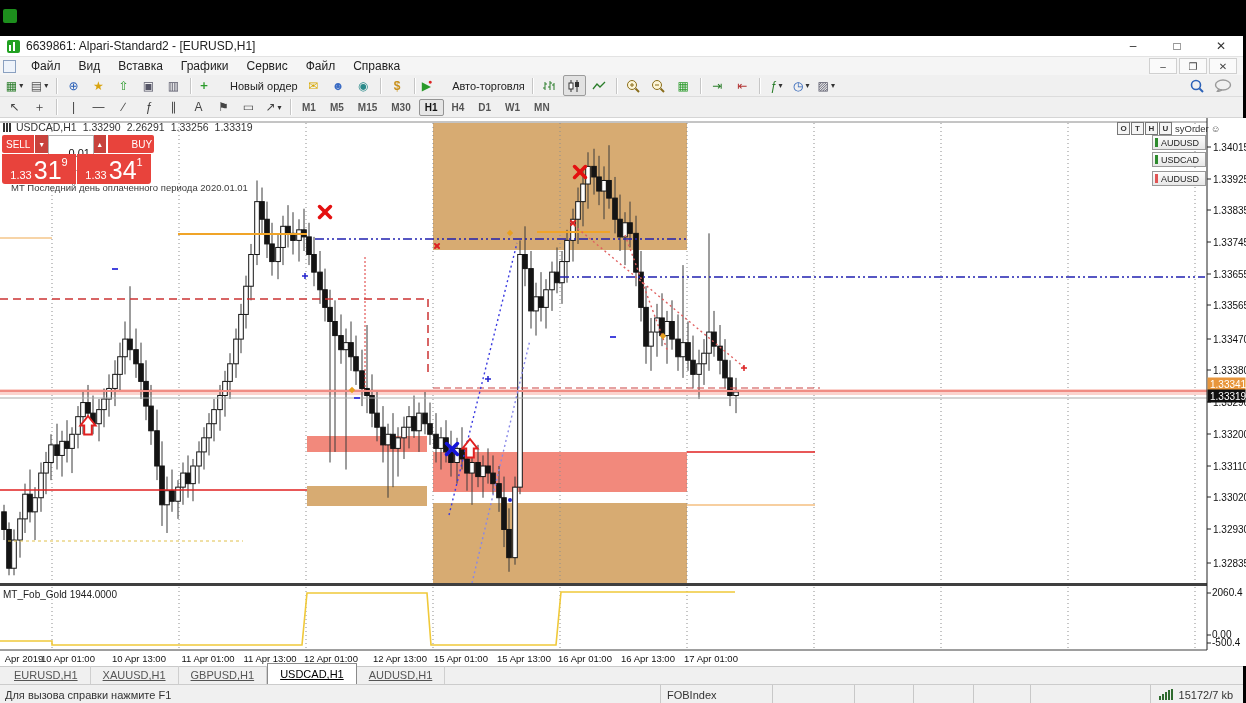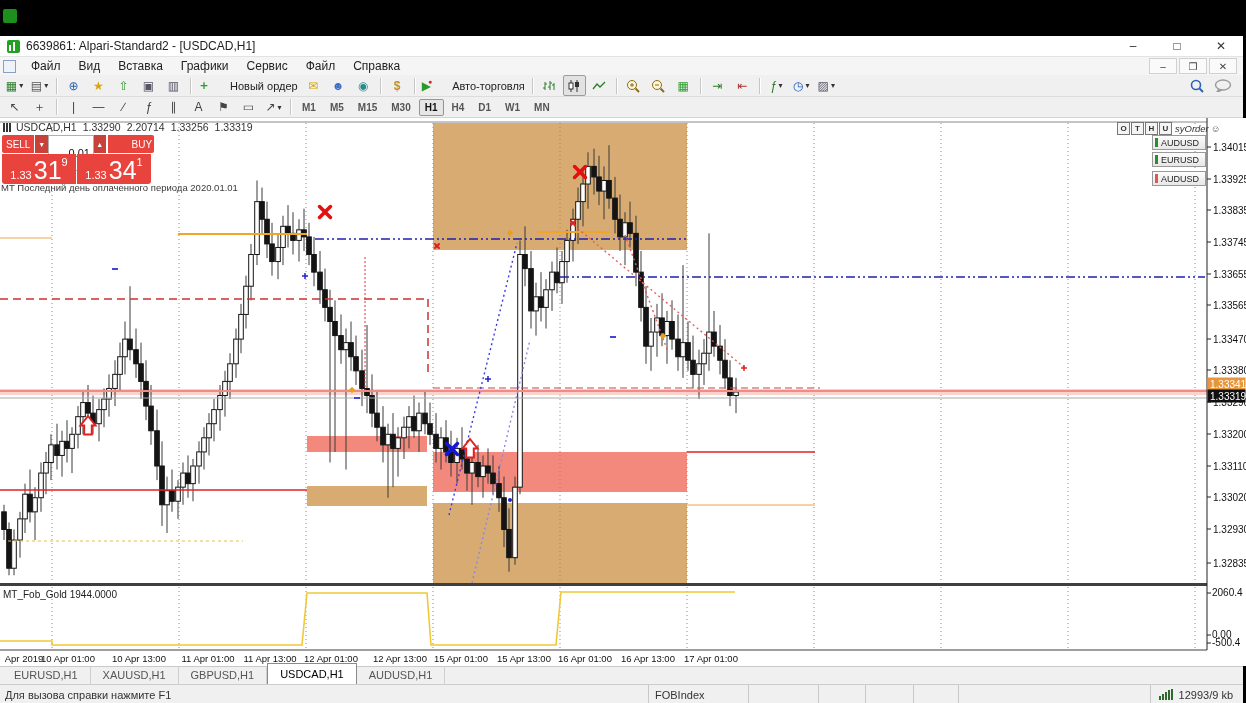--- a/index.html
+++ b/index.html
@@ -45,35 +45,35 @@
   .oc-vol{width:46px;background:#fff;border:1px solid #b0b0b0;font-size:11px;color:#111;text-align:right;padding:0 3px;box-sizing:border-box;height:36px;}
   .oc-up{width:16px;background:#c8423c;color:#fff;font-size:7px;display:flex;align-items:center;justify-content:center;margin-right:2px;}
   .oc-buy{width:33px;background:#e8433c;color:#fff;font-size:10px;display:flex;align-items:center;justify-content:center;border-radius:0 2px 2px 0;padding-left:22px;}
   .oc-row2{display:flex;margin-top:1px;height:30px;}
   .oc-price{width:74px;background:#e8433c;color:#fff;display:flex;align-items:flex-end;justify-content:center;padding-bottom:2px;}
   .oc-price.left{margin-right:1px;border-radius:0 0 0 3px;}
   .oc-price.right{border-radius:0 0 3px 0;}
   .p-small{font-size:11px;margin-right:2px;line-height:13px;}
   .p-big{font-size:25px;line-height:23px;}
   .p-sup{font-size:11px;line-height:10px;align-self:flex-start;margin-top:3px;}
-  .notice{position:absolute;left:1px;top:64px;font-size:9.5px;color:#3a3a3a;white-space:nowrap;}
+  .notice{position:absolute;left:11px;top:64px;font-size:9.5px;color:#3a3a3a;white-space:nowrap;}
   
   .chart-topright{position:absolute;left:1117px;top:4px;display:flex;align-items:center;}
   .mini-btn{width:11px;height:11px;border:1px solid #777;background:#f4f4f4;font-size:8px;font-weight:bold;color:#333;display:flex;align-items:center;justify-content:center;margin-right:1px;}
-  .eo-label{font-size:9.5px;color:#333;margin-left:2px;white-space:nowrap;font-style:italic;}
+  .eo-label{font-size:9.5px;color:#333;margin-left:2px;white-space:nowrap;}
   .symbol-btns{position:absolute;left:1152px;top:17px;width:54px;}
   .sym-btn{height:13px;border:1px solid #999;background:linear-gradient(#fdfdfd,#e7e7e7);display:flex;align-items:center;font-size:9px;color:#222;margin-bottom:2px;}
   .sym-btn .stripe{width:3px;height:9px;margin:0 3px 0 2px;}
   .sym-btn.gap{margin-top:4px;}
   
   .tabbar{position:absolute;left:0;top:630px;width:100%;height:18px;background:#f0f0f0;border-top:1px solid #c9c9c9;display:flex;align-items:flex-end;padding-left:2px;box-sizing:border-box;font-size:11px;color:#555;}
-  .tab{padding:2px 12px;border-right:1px solid #cfcfcf;height:14px;display:flex;align-items:center;}
+  .tab{padding:2px 12px;border-right:1px solid #cfcfcf;height:14px;display:flex;align-items:center;text-decoration:underline;}
   .tab.active{background:#fff;border:1px solid #8a8a8a;border-bottom:none;color:#000;height:16px;}
   
-  .statusbar{position:absolute;left:0;top:648px;width:100%;height:19px;background:#f0f0f0;border-top:1px solid #cccccc;display:flex;align-items:center;font-size:11px;color:#333;}
+  .statusbar{position:absolute;left:0;top:648px;width:100%;height:19px;background:#f0f0f0;border-top:1px solid #cccccc;display:flex;align-items:center;font-size:11px;color:#333;gap:12px;}
   .sb-help{width:648px;padding-left:5px;box-sizing:border-box;}
   .sb-cell{height:100%;display:flex;align-items:center;border-left:1px solid #c8c8c8;padding-left:6px;box-sizing:border-box;}
   .sb-net{margin-left:auto;display:flex;align-items:center;border-left:1px solid #c8c8c8;height:100%;padding:0 10px 0 8px;}
   .net-icon{display:inline-flex;align-items:flex-end;height:11px;margin-right:5px;}
   .net-icon i{display:block;width:2px;background:#2f6b2f;margin-right:1px;}
   .top-black{position:absolute;left:0;top:0;width:100%;height:36px;background:#000;}
   .right-black{position:absolute;left:1243px;top:0;width:3px;height:703px;background:#000;}
   .bg-app-icon{position:absolute;left:3px;top:9px;width:14px;height:14px;background:#1d8f1d;border-radius:2px;}
   svg text{font-family:"Liberation Sans",sans-serif;}
 </style>
@@ -82,21 +82,21 @@
 
 <div class="top-black">
   <span class="bg-app-icon"></span>
 </div>
 <div class="right-black"></div>
 
 <div class="window">
 
   <div class="titlebar">
     <span class="app-icon"></span>
-    <span class="title">6639861: Alpari-Standard2 - [USDCAD,H1]</span>
+    <span class="title">6639861: Alpari-Standard2 - [EURUSD,H1]</span>
     <span class="win-controls">
       <span class="wc">–</span>
       <span class="wc">□</span>
       <span class="wc">✕</span>
     </span>
   </div>
 
   <div class="menubar">
     <span class="menu-doc-icon"></span>
     <span class="menu-item">Файл</span>
@@ -699,21 +699,21 @@
           <text x="585" y="662" font-size="9.5" fill="#111" text-anchor="middle">16 Apr 01:00</text>
           <text x="648" y="662" font-size="9.5" fill="#111" text-anchor="middle">16 Apr 13:00</text>
           <text x="711" y="662" font-size="9.5" fill="#111" text-anchor="middle">17 Apr 01:00</text>
         </g>
       </svg>
 
     <div class="ohlc-header">
       <span class="mini-chart-icon"></span>
       <b>USDCAD,H1</b>
       <b>1.33290</b>
-      <b>2.20714</b>
+      <b>2.26291</b>
       <b>1.33256</b>
       <b>1.33319</b>
     </div>
 
     <div class="oneclick">
       <div class="oc-row1">
         <span class="oc-sell">SELL</span>
         <span class="oc-dd">▼</span>
         <input class="oc-vol" value="0.01" style="">
         <span class="oc-up">▲</span>
@@ -744,21 +744,21 @@
       <span class="eo-label">☺</span>
     </div>
 
     <div class="symbol-btns">
       <div class="sym-btn">
           <span class="stripe" style="background:#2e8b2e"></span>
           <span>AUDUSD</span>
         </div>
       <div class="sym-btn">
           <span class="stripe" style="background:#2e8b2e"></span>
-          <span>EURUSD</span>
+          <span>USDCAD</span>
         </div>
       <div class="sym-btn gap">
           <span class="stripe" style="background:#e05555"></span>
           <span>AUDUSD</span>
         </div>
     </div>
   </div>
 
   <div class="tabbar">
     <span class="tab">EURUSD,H1</span>
@@ -777,17 +777,17 @@
     <span class="sb-cell" style="width:45px"></span>
     <span class="sb-cell" style="width:47px"></span>
     <span class="sb-net">
       <span class="net-icon">
           <i style="height:4px"></i>
           <i style="height:6px"></i>
           <i style="height:8px"></i>
           <i style="height:10px"></i>
           <i style="height:11px"></i>
         </span>
-      <span>12993/9 kb</span>
+      <span>15172/7 kb</span>
     </span>
   </div>
 
 </div>
 
 </body></html>

